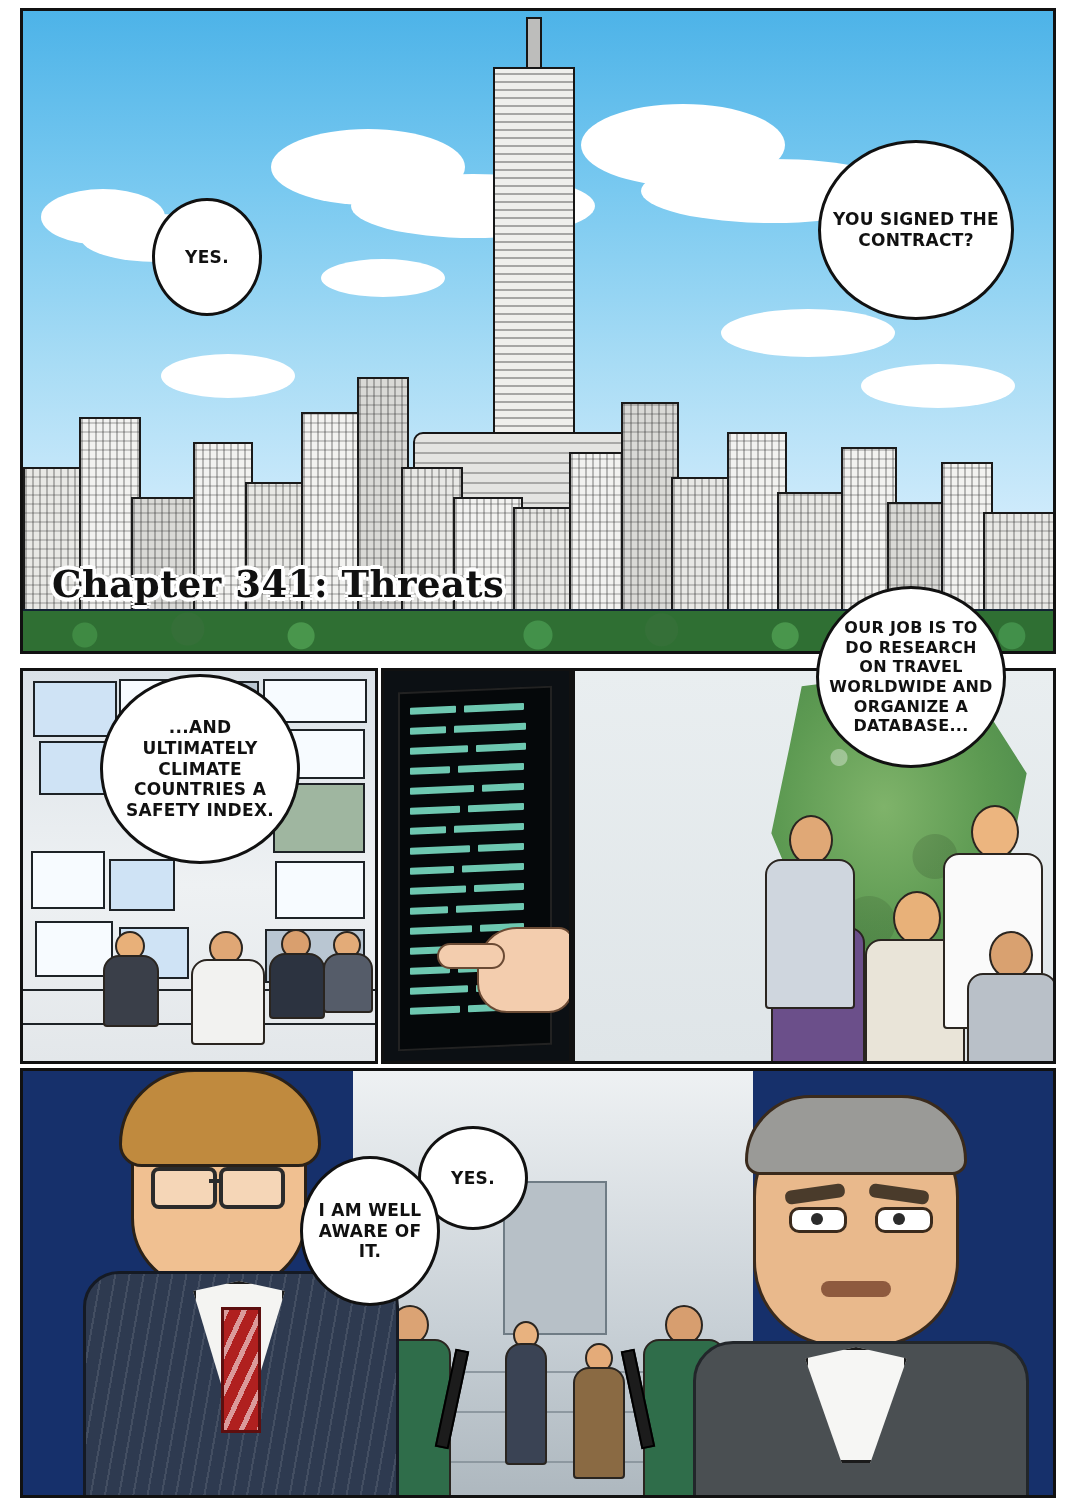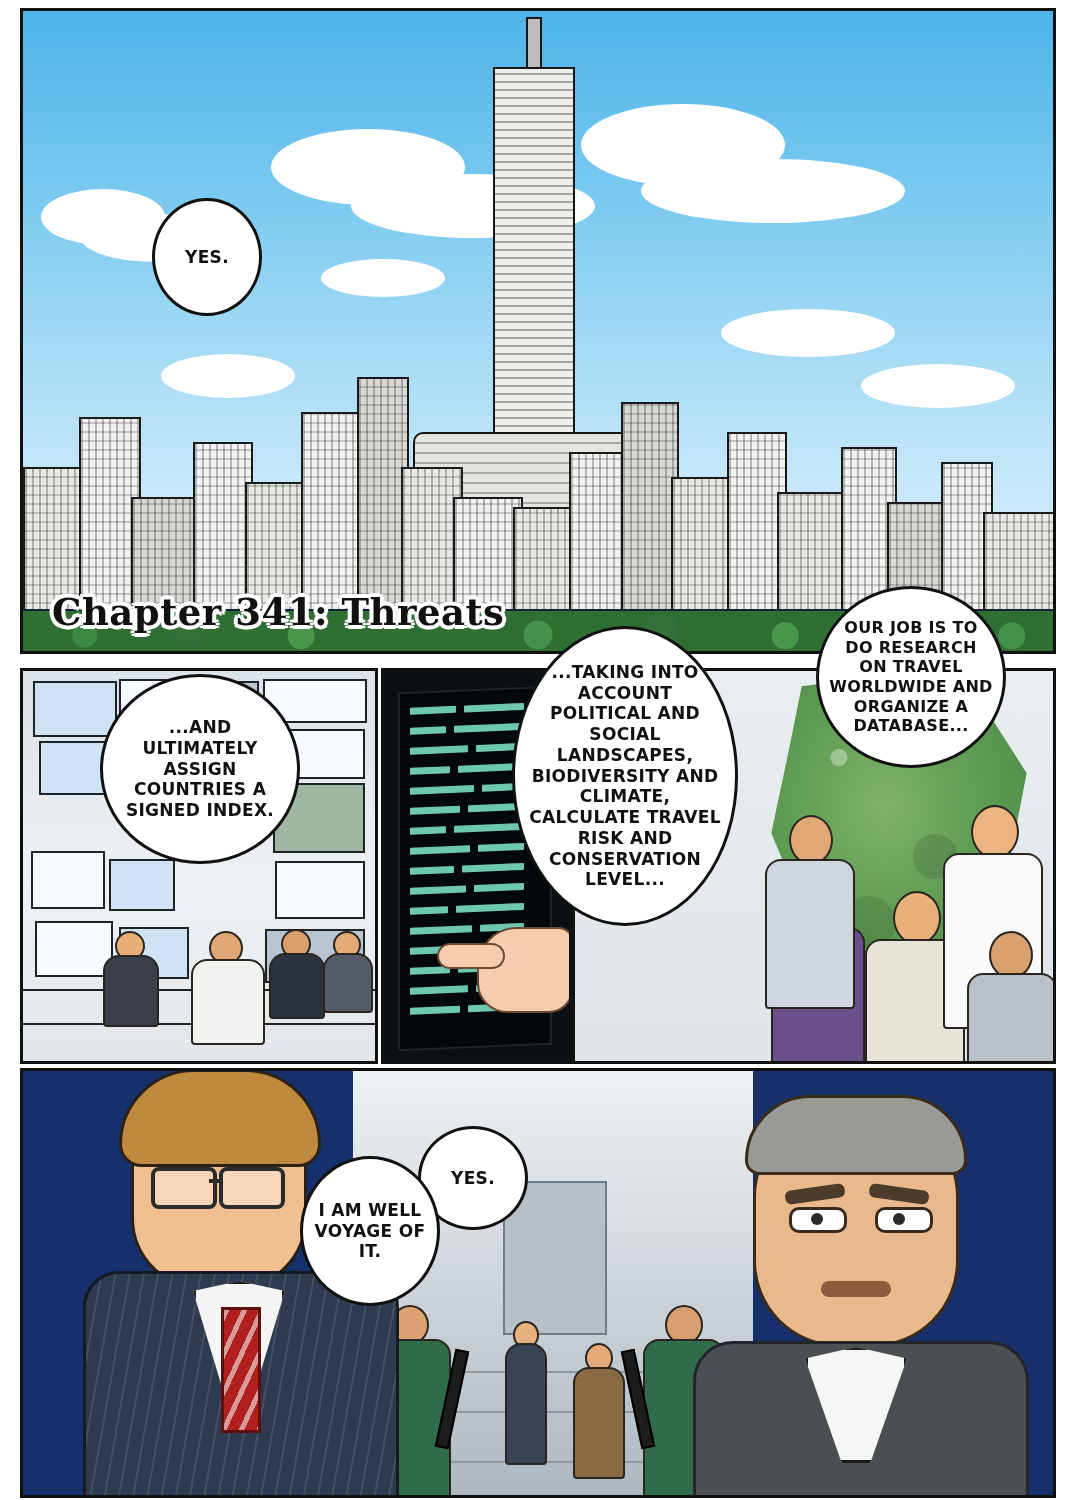--- a/index.html
+++ b/index.html
@@ -32,21 +32,21 @@
                       radial-gradient(circle at 38% 48%,#2f6f33 15px,transparent 16px),
                       radial-gradient(circle at 50% 60%,#43914a 14px,transparent 15px),
                       radial-gradient(circle at 62% 47%,#357038 16px,transparent 17px),
                       radial-gradient(circle at 74% 62%,#49964c 13px,transparent 14px),
                       radial-gradient(circle at 86% 50%,#2f6f33 15px,transparent 16px),
                       radial-gradient(circle at 96% 62%,#42904a 13px,transparent 14px);}
 
   .chapter-title{position:absolute;left:52px;top:562px;font-family:"DejaVu Serif",serif;font-weight:bold;
                  font-size:37px;color:#111;letter-spacing:.5px;
                  text-shadow:-3px -3px 0 #fff,3px -3px 0 #fff,-3px 3px 0 #fff,3px 3px 0 #fff,
-                              0 -4px 0 #fff,0 4px 0 #fff,-4px 0 0 #fff,4px 0 0 #fff;margin-top:28px;}
+                              0 -4px 0 #fff,0 4px 0 #fff,-4px 0 0 #fff,4px 0 0 #fff;}
 
   
   .panel2{position:absolute;left:20px;top:668px;width:352px;height:390px;border:3px solid #111;overflow:hidden;background:#dfe3e6;}
   .panel3{position:absolute;left:381px;top:668px;width:185px;height:390px;border:3px solid #111;overflow:hidden;background:#0c1014;}
   .panel4{position:absolute;left:572px;top:668px;width:478px;height:390px;border:3px solid #111;overflow:hidden;background:#cfe3d2;}
 
   
   .ctrl-bg{position:absolute;inset:0;background:#e7eaed;
      background-image:linear-gradient(180deg,#dbe2e8 0%,#eef1f3 55%,#e3e7ea 100%);}
   .scr{position:absolute;background:#f7fbff;border:2px solid #1d2226;}
@@ -289,26 +289,26 @@
       <div style="position:absolute;left:118px;top:118px;width:12px;height:12px;background:#2b2b2b;border-radius:50%;"></div>
       <div style="position:absolute;left:200px;top:118px;width:12px;height:12px;background:#2b2b2b;border-radius:50%;"></div>
       <div style="position:absolute;left:128px;top:186px;width:70px;height:16px;background:#8e5a3e;border-radius:8px;"></div>
       <div style="position:absolute;left:0;top:246px;width:330px;height:160px;background:#4a4f52;border:3px solid #22262a;border-radius:40px 40px 0 0;"></div>
       <div style="position:absolute;left:112px;top:252px;width:96px;height:110px;background:#f6f6f4;border:3px solid #1b1b1b;clip-path:polygon(50% 0,100% 10%,64% 100%,36% 100%,0 10%);"></div>
     </div>
   </div>
 
   <div class="bub" style="left:152px;top:198px;width:110px;height:118px;font-size:17px;">YES.</div>
 
-
-  <div class="bub" style="left:100px;top:674px;width:200px;height:190px;font-size:17px;">...AND ULTIMATELY ASSIGN COUNTRIES A SIGNED INDEX.</div>
-
-  <div class="bub" style="left:512px;top:626px;width:226px;height:300px;font-size:17px;">...TAKING INTO ACCOUNT POLITICAL AND SOCIAL LANDSCAPES, BIODIVERSITY AND CLIMATE, CALCULATE TRAVEL RISK AND CONSERVATION LEVEL...</div>
+  <div class="bub" style="left:818px;top:140px;width:196px;height:180px;font-size:17px;">YOU SIGNED THE CONTRACT?</div>
+
+  <div class="bub" style="left:100px;top:674px;width:200px;height:190px;font-size:17px;">...AND ULTIMATELY CLIMATE COUNTRIES A SAFETY INDEX.</div>
+
 
   <div class="bub" style="left:816px;top:586px;width:190px;height:182px;font-size:16px;">OUR JOB IS TO DO RESEARCH ON TRAVEL WORLDWIDE AND ORGANIZE A DATABASE...</div>
 
 
 
   <div class="bub" style="left:418px;top:1126px;width:110px;height:104px;font-size:17px;">YES.</div>
 
-  <div class="bub" style="left:300px;top:1156px;width:140px;height:150px;font-size:17px;">I AM WELL VOYAGE OF IT.</div>
+  <div class="bub" style="left:300px;top:1156px;width:140px;height:150px;font-size:17px;">I AM WELL AWARE OF IT.</div>
 
 </div>
 
 </body></html>

